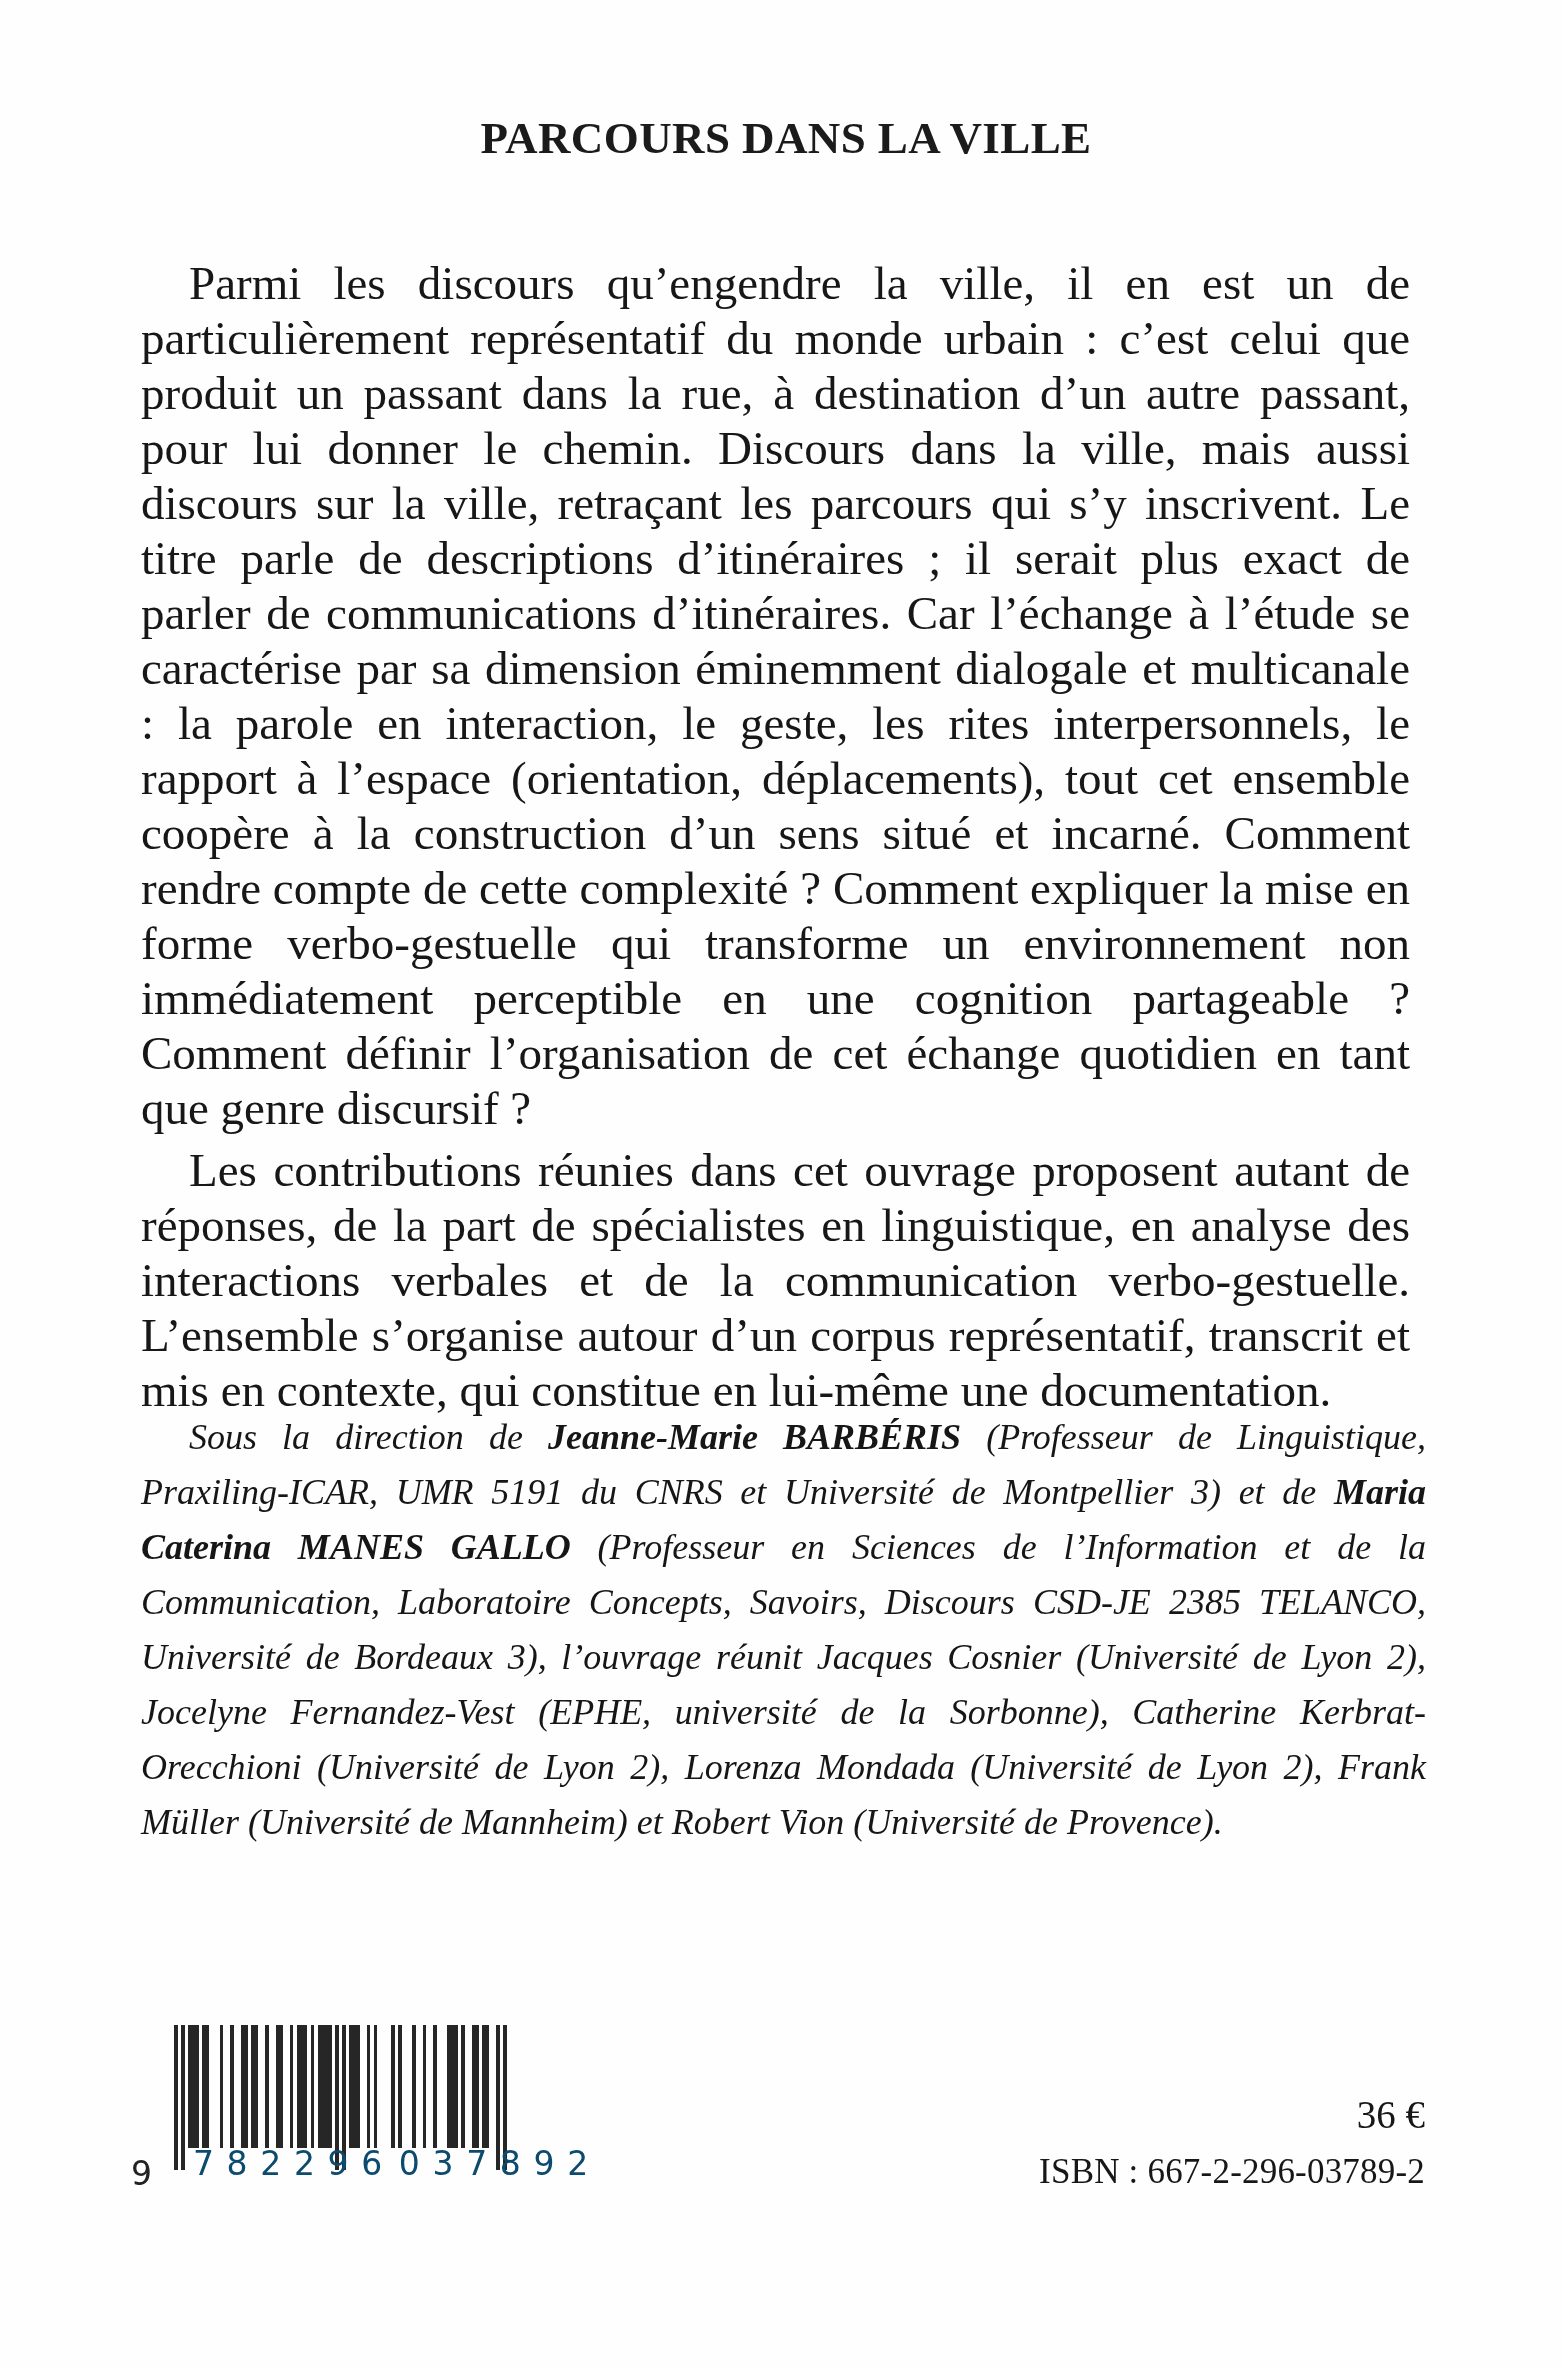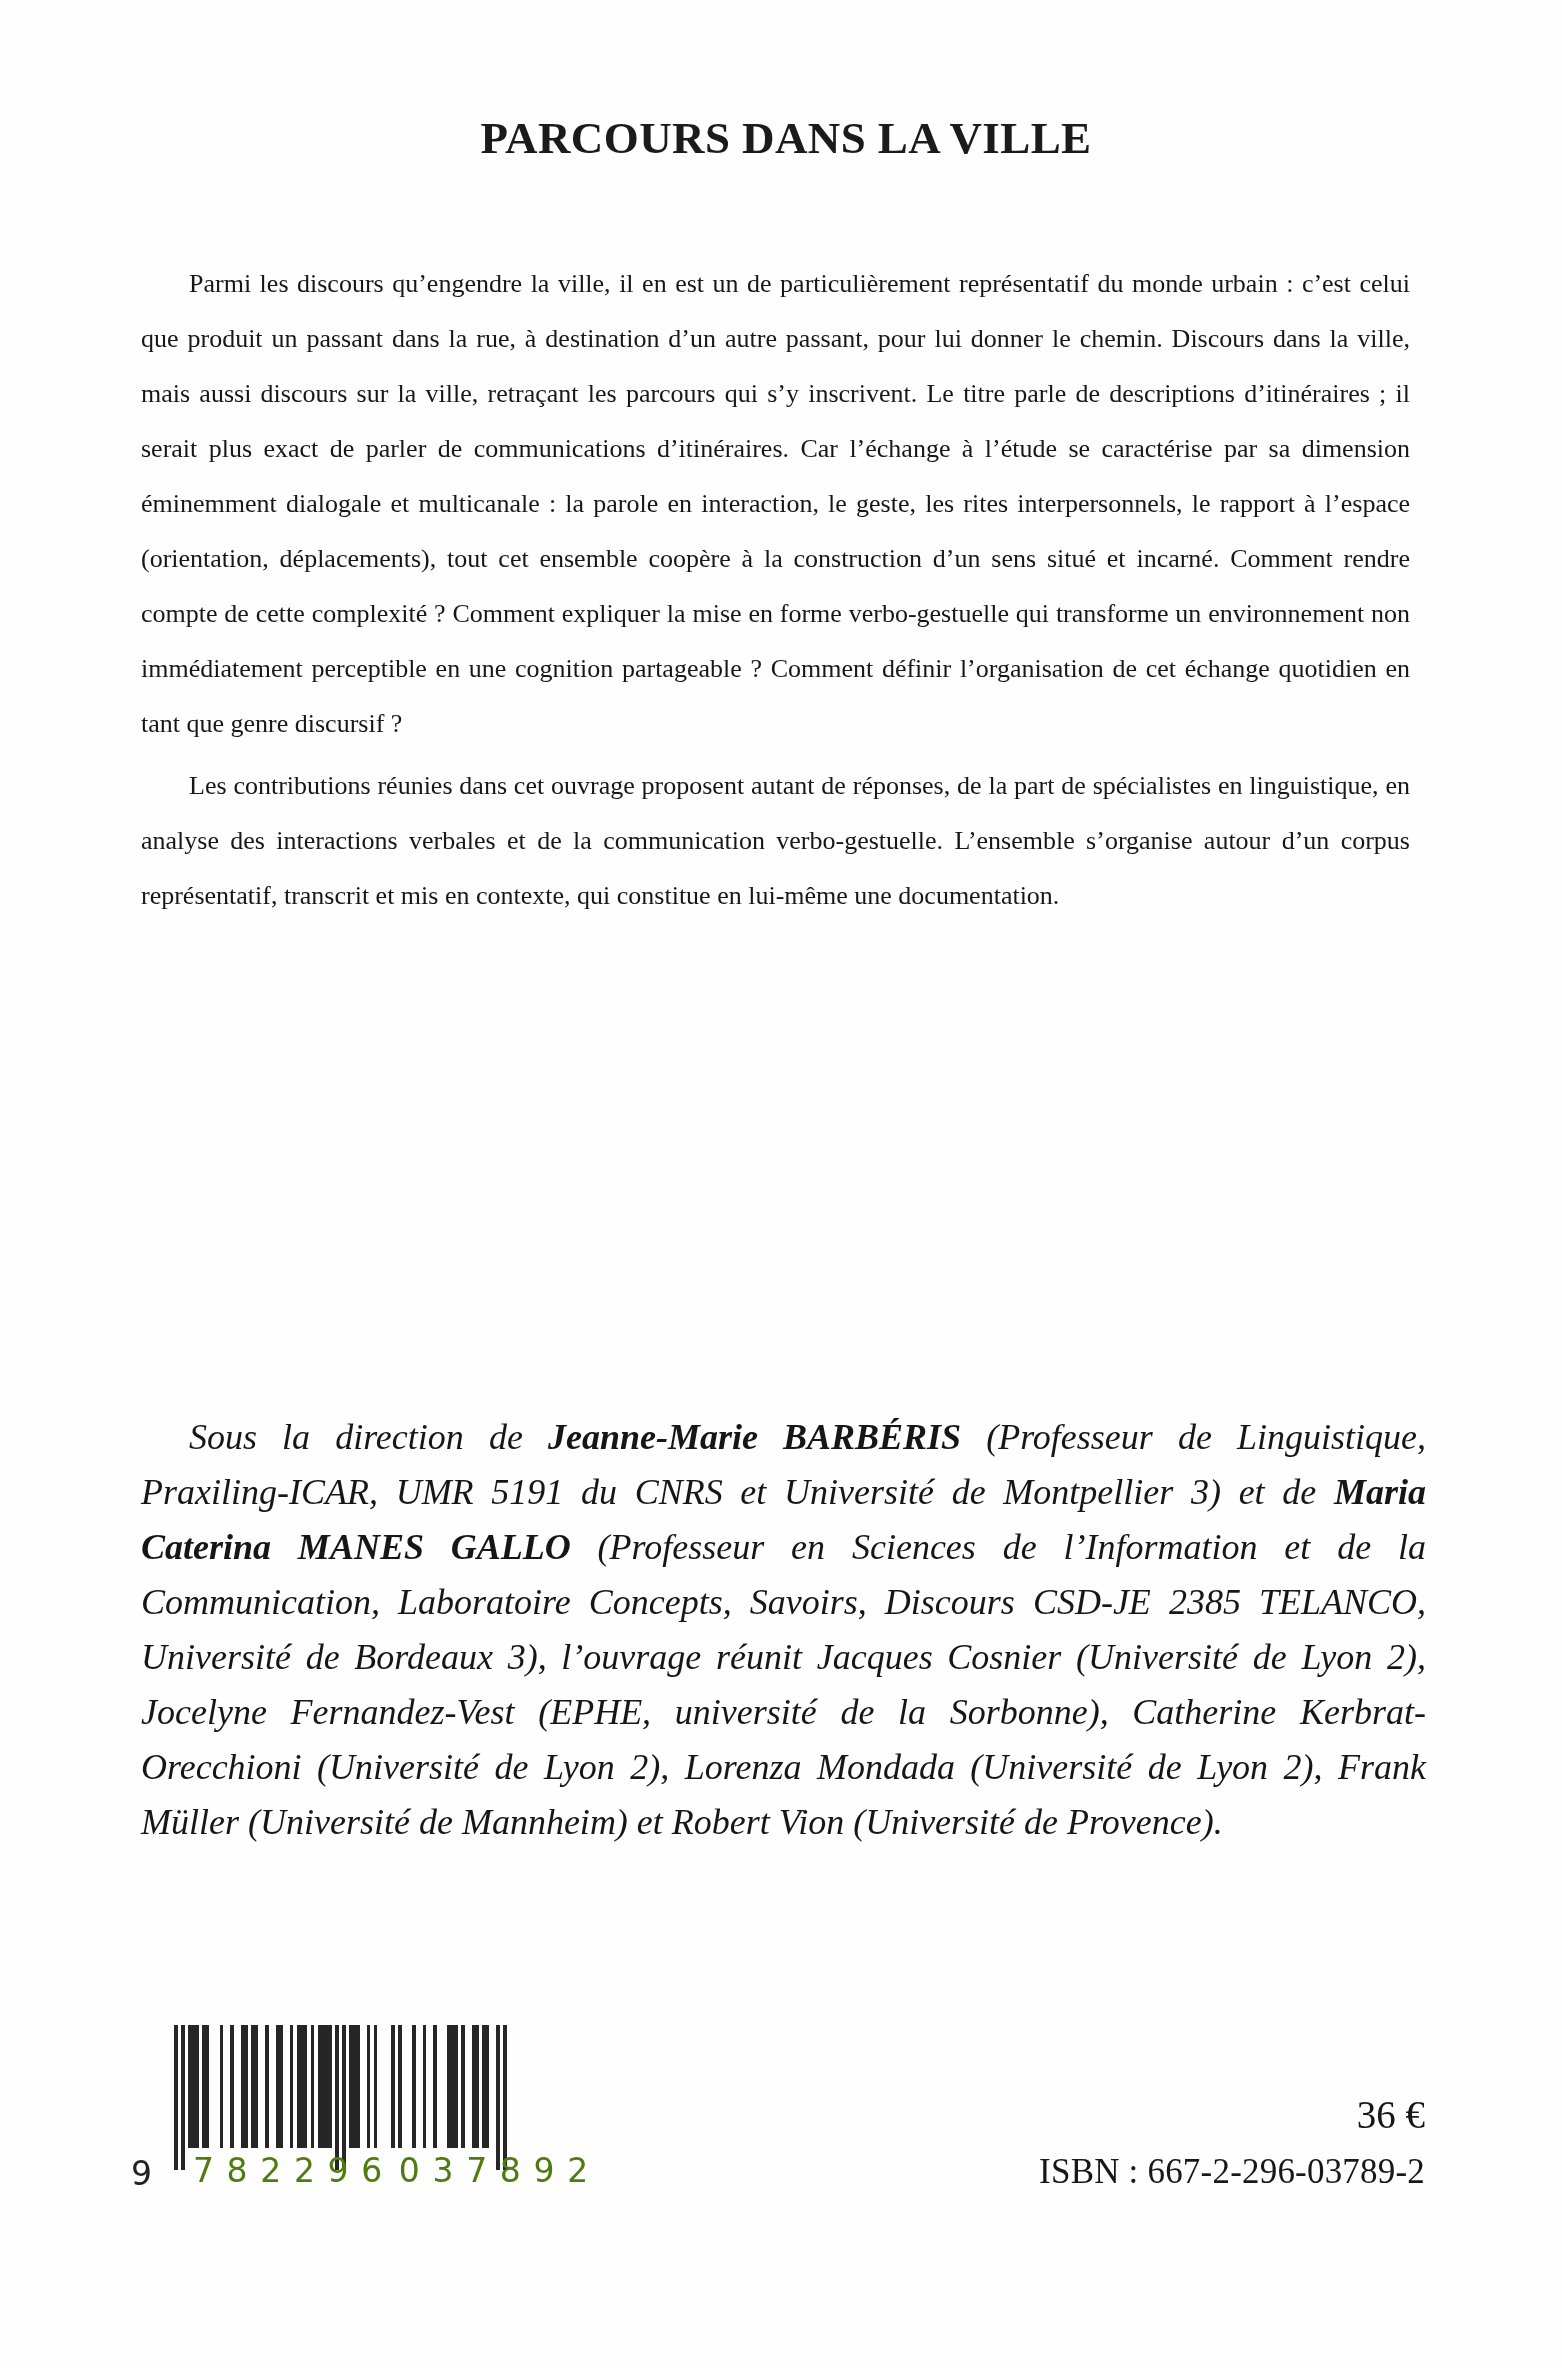--- a/index.html
+++ b/index.html
@@ -41,21 +41,21 @@
   .body-block {
     position: absolute;
     left: 141px;
     width: 1285px;
     top: 256px;
   }
   .para {
     margin: 0 16px 0 0;
     text-align: justify;
     text-justify: inter-word;
-    font-size: 26px;
+    font-size: 47px;
     line-height: 55px;
     text-indent: 48px;
     color: #171717;
     hyphens: manual;
   }
   .para + .para {
     margin-top: 7.4px;
   }
   .para:last-child {
     text-align: justify;
@@ -94,26 +94,26 @@
   .bar {
     background: #262626;
     height: 123px;
   }
   .bar.guard { height: 145px; }
   .space { background: transparent; }
 
   .barcode-digits {
     position: absolute;
     left: 0;
-    top: 126px;
+    top: 119px;
     width: 334px;
     font-family: "DejaVu Sans", "Liberation Sans", sans-serif;
     font-size: 33px;
     letter-spacing: 1.1px;
-    color: #4d7c0f;
+    color: #0c4a6e;
     white-space: pre;
   }
   .bc-lead {
     position: absolute;
     left: -43px;
     top: 129px;
     font-family: "DejaVu Sans", "Liberation Sans", sans-serif;
     font-size: 33px;
     color: #222;
   }

